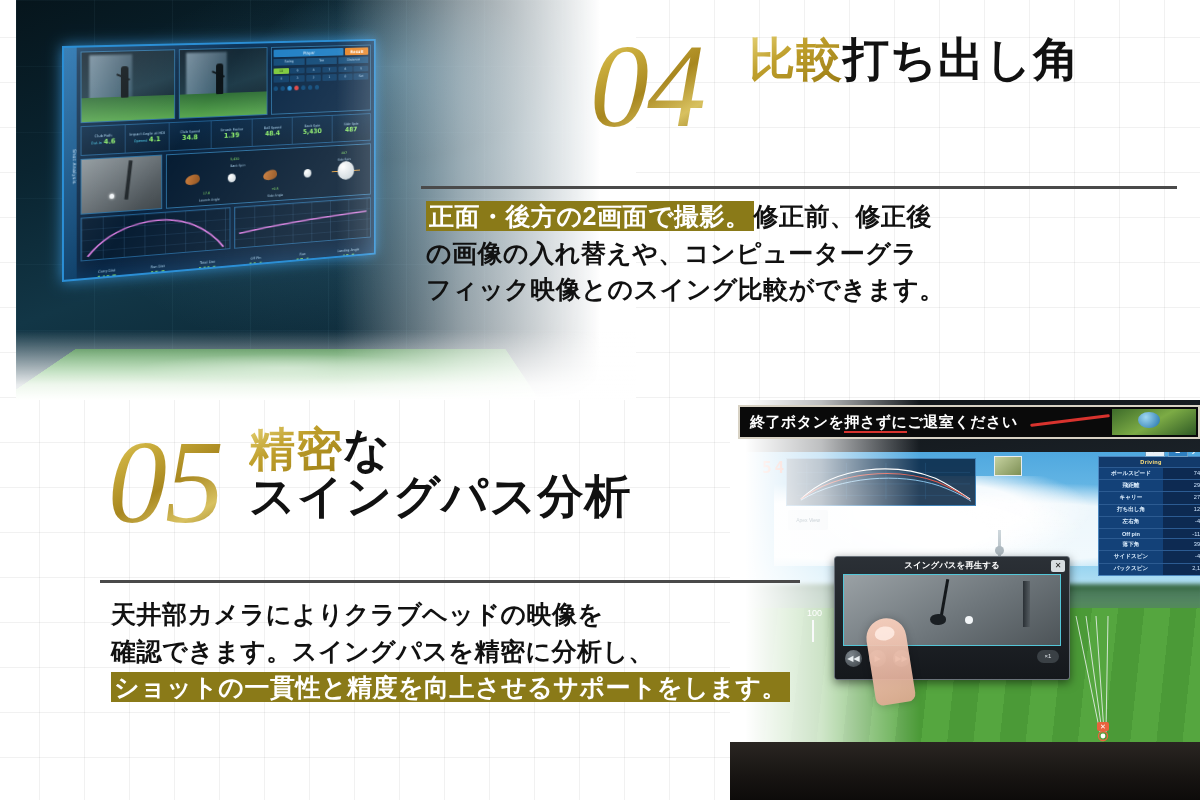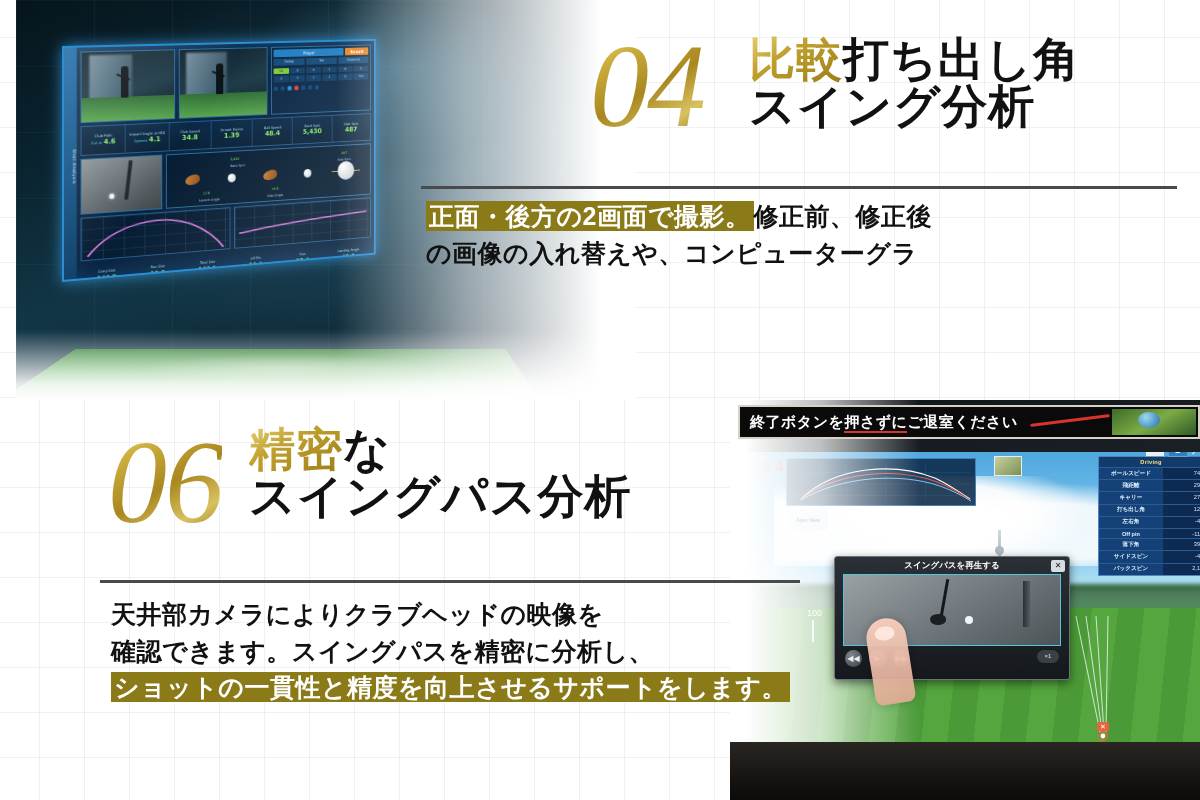--- a/index.html
+++ b/index.html
@@ -482,28 +482,28 @@
 
       </div>
     </div>
     <div class="p04-fadebottom"></div>
   </div>
 
   <div class="num num04">04</div>
 
   <div class="head04">
     <div class="hl"><span class="gold-t">比較</span><span>打ち出し角</span></div>
-    <div class="hl">スイング分析</div>
   </div>
 
   <div class="rule rule04"></div>
 
   <div class="body04">
     <div class="bl"><span class="mark">正面・後方の2画面で撮影。</span><span>修正前、修正後</span></div>
     <div class="bl">の画像の入れ替えや、コンピューターグラ</div>
+    <div class="bl">フィック映像とのスイング比較ができます。</div>
   </div>
 </div>
 
 <div class="sec05">
 
   <div class="photo05">
 
     <div class="banner">
       <div class="banner-txt"><span>終了ボタンを</span><u>押さずに</u><span>ご退室ください</span></div>
       <div class="banner-swoosh"></div>
@@ -619,21 +619,21 @@
           <b>▶▶</b>
           <div class="dlg-speed">×1</div>
         </div>
       </div>
     </div>
 
     <div class="finger"></div>
     <div class="p05-bottom"></div>
   </div>
 
-  <div class="num num05">06</div>
+  <div class="num num05">05</div>
 
   <div class="head05">
     <div class="hl"><span class="gold-t">精密</span><span>な</span></div>
     <div class="hl">スイングパス分析</div>
   </div>
 
   <div class="rule rule05"></div>
 
   <div class="body05">
     <div class="bl">天井部カメラによりクラブヘッドの映像を</div>

